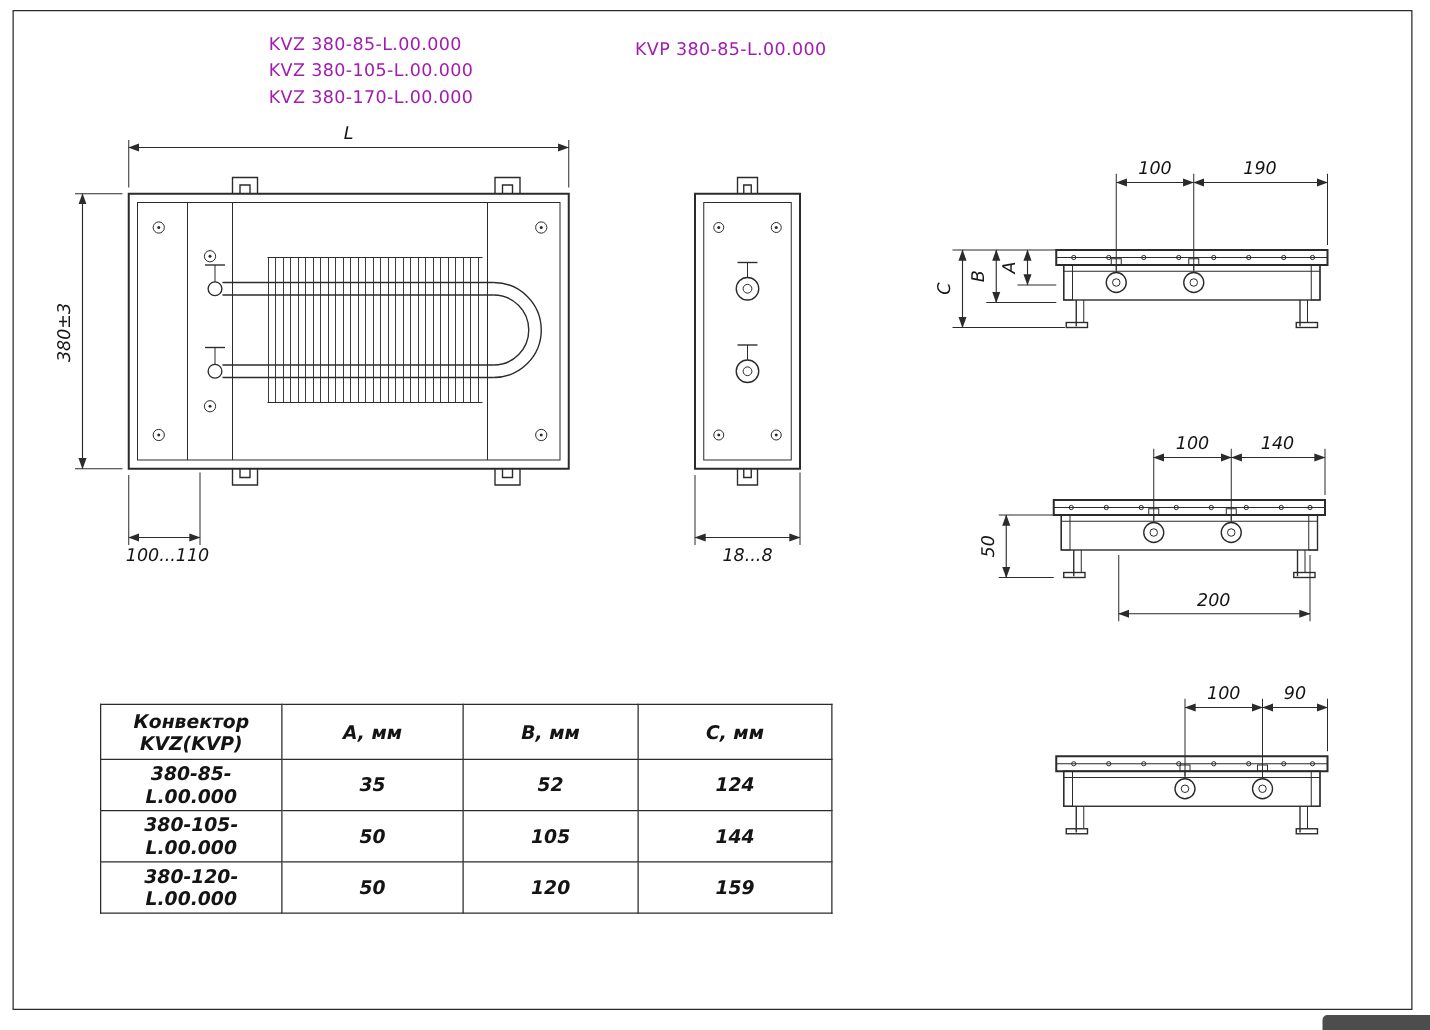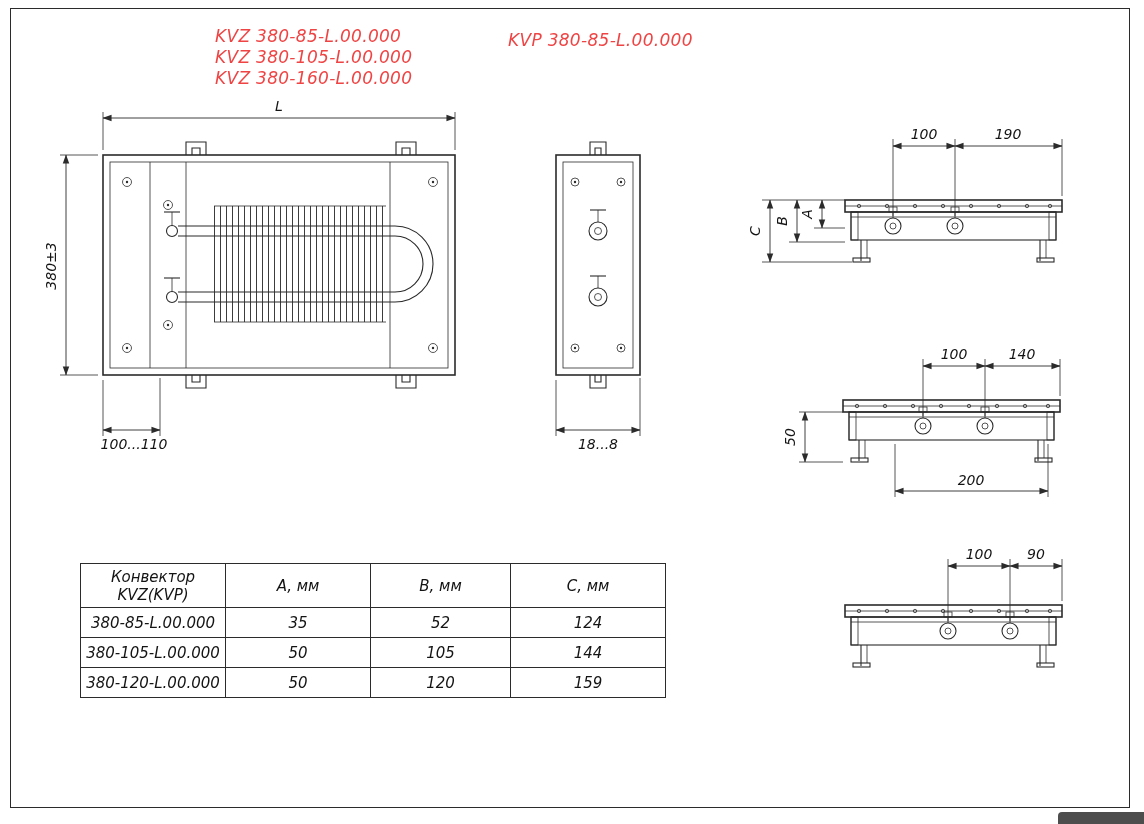--- a/index.html
+++ b/index.html
@@ -1,49 +1,49 @@
 <!DOCTYPE html>
 <html><head>
 <meta charset="utf-8">
 <style>
   html,body{margin:0;padding:0;background:#e8e8e8;}
   .page{position:relative;width:1144px;height:824px;background:#ffffff;
         font-family:"DejaVu Sans",sans-serif;overflow:hidden;}
   .frame{position:absolute;left:10px;top:8px;width:1120px;height:800px;
          border:1.6px solid #2b2b2b;box-sizing:border-box;}
-  .titles{position:absolute;font-style:italic;font-size:17px;color:#ef4444;
+  .titles{position:absolute;font-size:14px;color:#a21caf;
           line-height:21px;letter-spacing:.3px;white-space:nowrap;}
   .fins{position:absolute;left:214px;top:206px;width:172px;height:116px;
         background:repeating-linear-gradient(90deg,#3c3c3c 0px,#3c3c3c 1px,transparent 1px,transparent 6px);}
   svg.drawing{position:absolute;left:0;top:0;width:1144px;height:824px;}
   .thick{stroke:#2b2b2b;stroke-width:1.6;fill:none;}
   .med{stroke:#2b2b2b;stroke-width:1.1;fill:none;}
   .thin{stroke:#2b2b2b;stroke-width:.8;fill:none;}
   .dim{stroke:#2b2b2b;stroke-width:.9;fill:none;}
   .dot{fill:#2b2b2b;stroke:none;}
   .dim-text{font-family:"DejaVu Sans",sans-serif;font-style:italic;font-size:14px;
             fill:#141414;text-anchor:middle;}
   .spec-table{position:absolute;left:80px;top:563px;border-collapse:collapse;
               font-style:italic;font-size:15px;color:#141414;table-layout:fixed;}
   .spec-table th,.spec-table td{border:1.4px solid #2b2b2b;text-align:center;
-              font-weight:normal;padding:2px 4px;}
+              font-weight:bold;padding:2px 4px;}
   .badge{position:absolute;right:0;bottom:0;width:86px;height:12px;
          background:#4d4d4d;border-radius:4px 0 0 0;}
 </style>
 </head>
 <body>
 
 <div class="page">
 
   <div class="frame"></div>
 
   <div class="titles" style="left:215px;top:26px;">
     <div>KVZ 380-85-L.00.000</div>
     <div>KVZ 380-105-L.00.000</div>
-    <div>KVZ 380-160-L.00.000</div>
+    <div>KVZ 380-170-L.00.000</div>
   </div>
   <div class="titles" style="left:508px;top:30px;">
     <div>KVP 380-85-L.00.000</div>
   </div>
 
   <div class="fins"></div>
 
   <svg class="drawing" viewBox="0 0 1144 824" xmlns="http://www.w3.org/2000/svg">
     <defs>
       <marker id="arr" viewBox="0 0 10 10" refX="9.5" refY="5" markerWidth="10" markerHeight="10" orient="auto-start-reverse">

